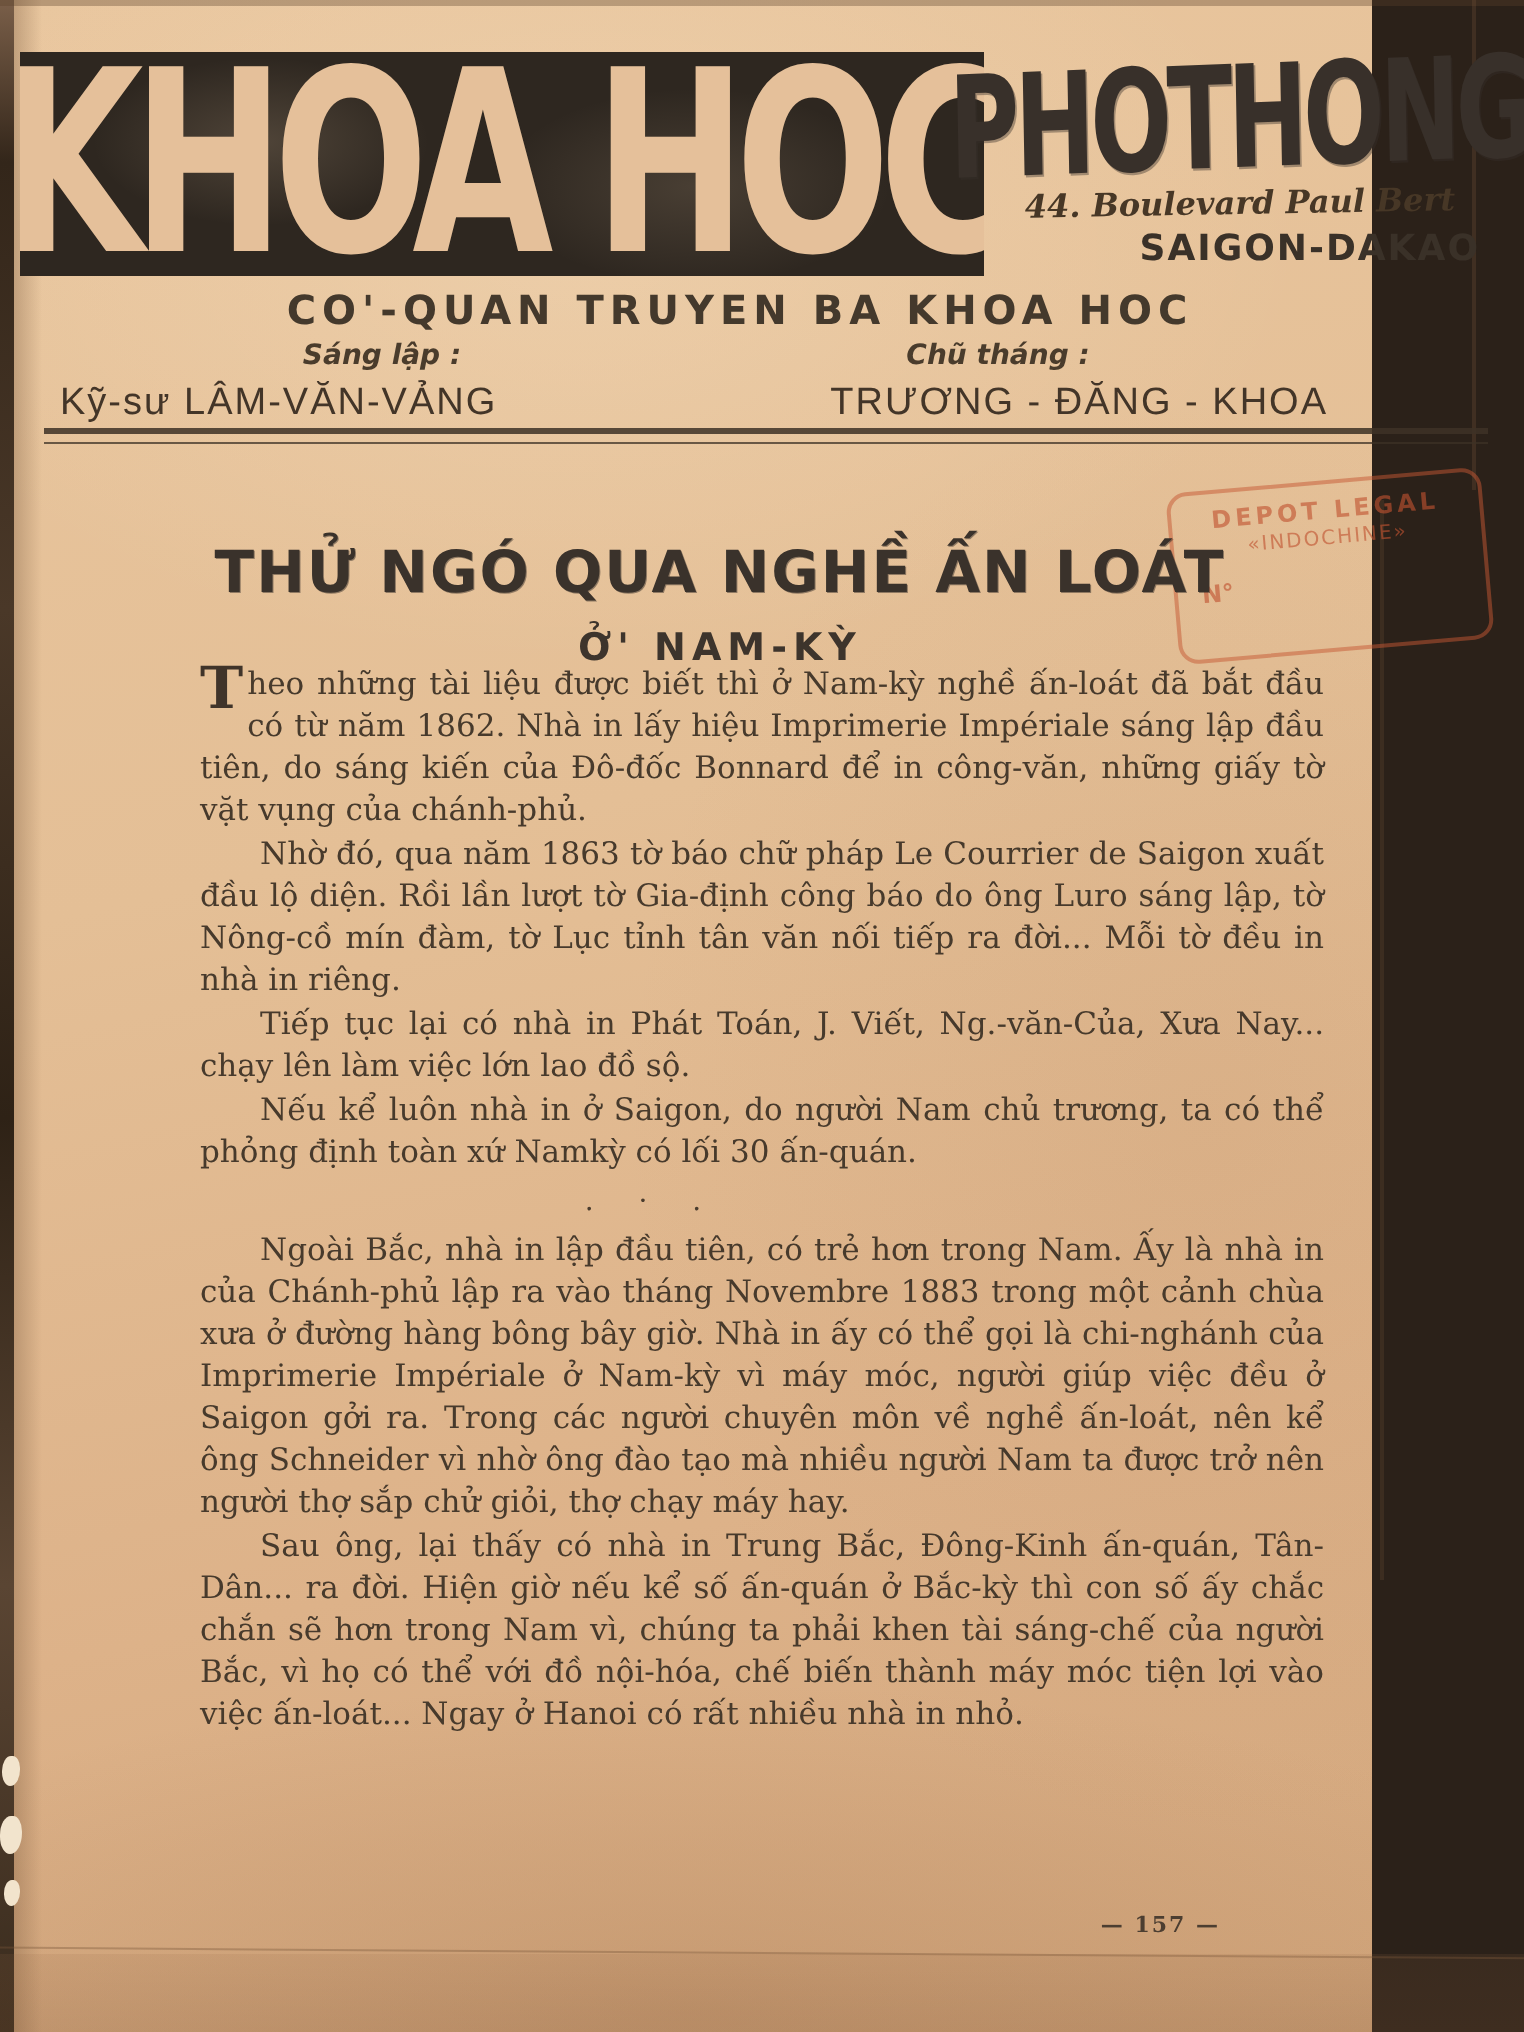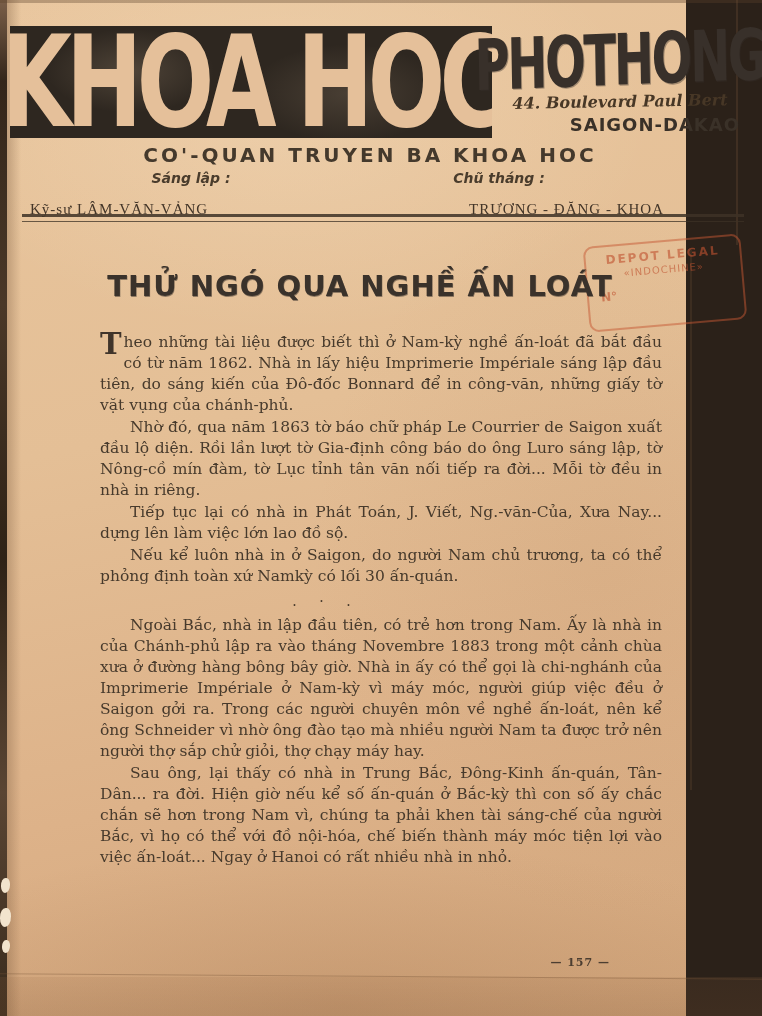--- a/index.html
+++ b/index.html
@@ -56,22 +56,22 @@
     letter-spacing:1px;color:#3a3128;white-space:nowrap;}
   .tagline{position:absolute;left:40px;top:143px;width:660px;text-align:center;
     font-family:"DejaVu Sans", sans-serif;font-weight:800;font-size:20px;
     letter-spacing:3px;color:#44392c;white-space:nowrap;}
   .founder{position:absolute;left:30px;top:170px;width:280px;}
   .director{position:absolute;right:22px;top:170px;width:300px;text-align:right;}
   .role-label{font-family:"DejaVu Sans", sans-serif;font-style:italic;font-weight:bold;
     font-size:14px;color:#4a3c2c;text-align:center;}
   .founder .role-label{padding-left:42px;display:block;}
   .director .role-label{padding-right:30px;display:block;}
-  .role-name{display:block;margin-top:15px;font-family:Liberation Serif, serif;
-    font-size:15px;letter-spacing:1px;color:#433528;white-space:nowrap;}
+  .role-name{display:block;margin-top:5px;font-family:Liberation Sans, sans-serif;
+    font-size:19px;letter-spacing:1px;color:#433528;white-space:nowrap;}
   .double-rule{position:absolute;left:22px;top:214px;width:722px;height:4px;
     border-top:3px solid rgba(62,50,38,.85);border-bottom:1px solid rgba(62,50,38,.75);}
 
   
   .stamp{position:absolute;left:586px;top:240px;width:158px;height:86px;
     border:2px solid rgba(198,88,52,.5);border-radius:10px;
     transform:rotate(-5deg);padding:6px 8px;box-sizing:border-box;
     color:rgba(192,82,48,.62);font-family:"DejaVu Sans", sans-serif;}
   .stamp .l1{font-size:12px;font-weight:bold;letter-spacing:2px;text-align:center;}
   .stamp .l2{font-size:10px;letter-spacing:1px;text-align:center;margin-top:2px;}
@@ -133,25 +133,26 @@
     <div class="double-rule"></div>
   </header>
 
   <div class="stamp">
     <div class="l1">DEPOT LEGAL</div>
     <div class="l2">«INDOCHINE»</div>
     <div class="l3">N°</div>
   </div>
 
   <h1 class="title">THỬ NGÓ QUA NGHỀ ẤN LOÁT</h1>
+  <h2 class="subtitle">Ở' NAM-KỲ</h2>
 
   <main class="bodytext">
     <p class="first"><span class="dropcap">T</span><span>heo những tài liệu được biết thì ở Nam-kỳ nghề ấn-loát đã bắt đầu có từ năm 1862. Nhà in lấy hiệu Imprimerie Impériale sáng lập đầu tiên, do sáng kiến của Đô-đốc Bonnard để in công-văn, những giấy tờ vặt vụng của chánh-phủ.</span></p>
     <p>Nhờ đó, qua năm 1863 tờ báo chữ pháp Le Courrier de Saigon xuất đầu lộ diện. Rồi lần lượt tờ Gia-định công báo do ông Luro sáng lập, tờ Nông-cồ mín đàm, tờ Lục tỉnh tân văn nối tiếp ra đời... Mỗi tờ đều in nhà in riêng.</p>
-    <p>Tiếp tục lại có nhà in Phát Toán, J. Viết, Ng.-văn-Của, Xưa Nay... dựng lên làm việc lớn lao đồ sộ.</p>
+    <p>Tiếp tục lại có nhà in Phát Toán, J. Viết, Ng.-văn-Của, Xưa Nay... chạy lên làm việc lớn lao đồ sộ.</p>
     <p>Nếu kể luôn nhà in ở Saigon, do người Nam chủ trương, ta có thể phỏng định toàn xứ Namkỳ có lối 30 ấn-quán.</p>
     <div class="separator">. · .</div>
     <p>Ngoài Bắc, nhà in lập đầu tiên, có trẻ hơn trong Nam. Ấy là nhà in của Chánh-phủ lập ra vào tháng Novembre 1883 trong một cảnh chùa xưa ở đường hàng bông bây giờ. Nhà in ấy có thể gọi là chi-nghánh của Imprimerie Impériale ở Nam-kỳ vì máy móc, người giúp việc đều ở Saigon gởi ra. Trong các người chuyên môn về nghề ấn-loát, nên kể ông Schneider vì nhờ ông đào tạo mà nhiều người Nam ta được trở nên người thợ sắp chử giỏi, thợ chạy máy hay.</p>
     <p>Sau ông, lại thấy có nhà in Trung Bắc, Đông-Kinh ấn-quán, Tân-Dân... ra đời. Hiện giờ nếu kể số ấn-quán ở Bắc-kỳ thì con số ấy chắc chắn sẽ hơn trong Nam vì, chúng ta phải khen tài sáng-chế của người Bắc, vì họ có thể với đồ nội-hóa, chế biến thành máy móc tiện lợi vào việc ấn-loát... Ngay ở Hanoi có rất nhiều nhà in nhỏ.</p>
   </main>
 
   <div class="page-number">— 157 —</div>
 
 </div>
 

